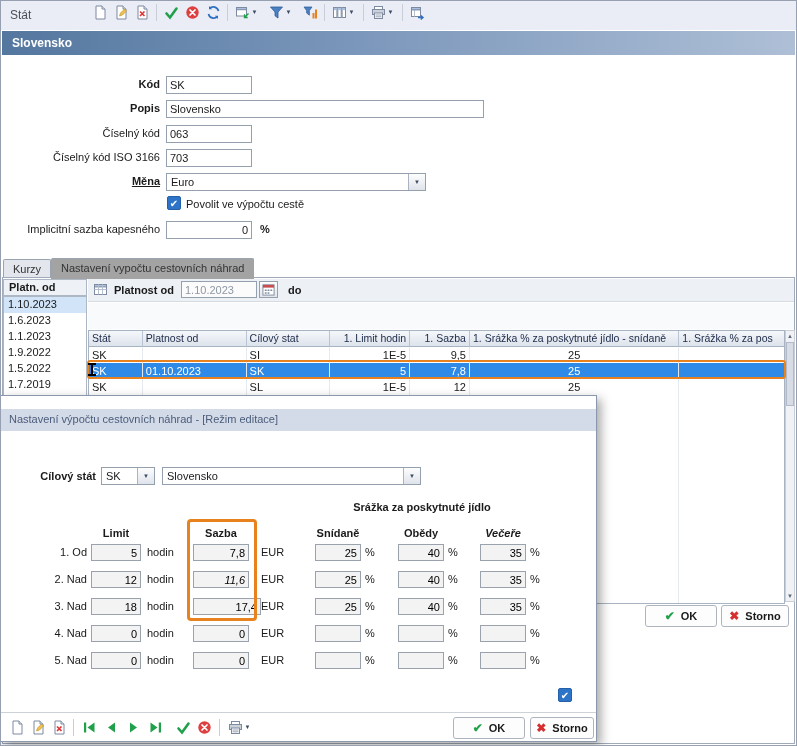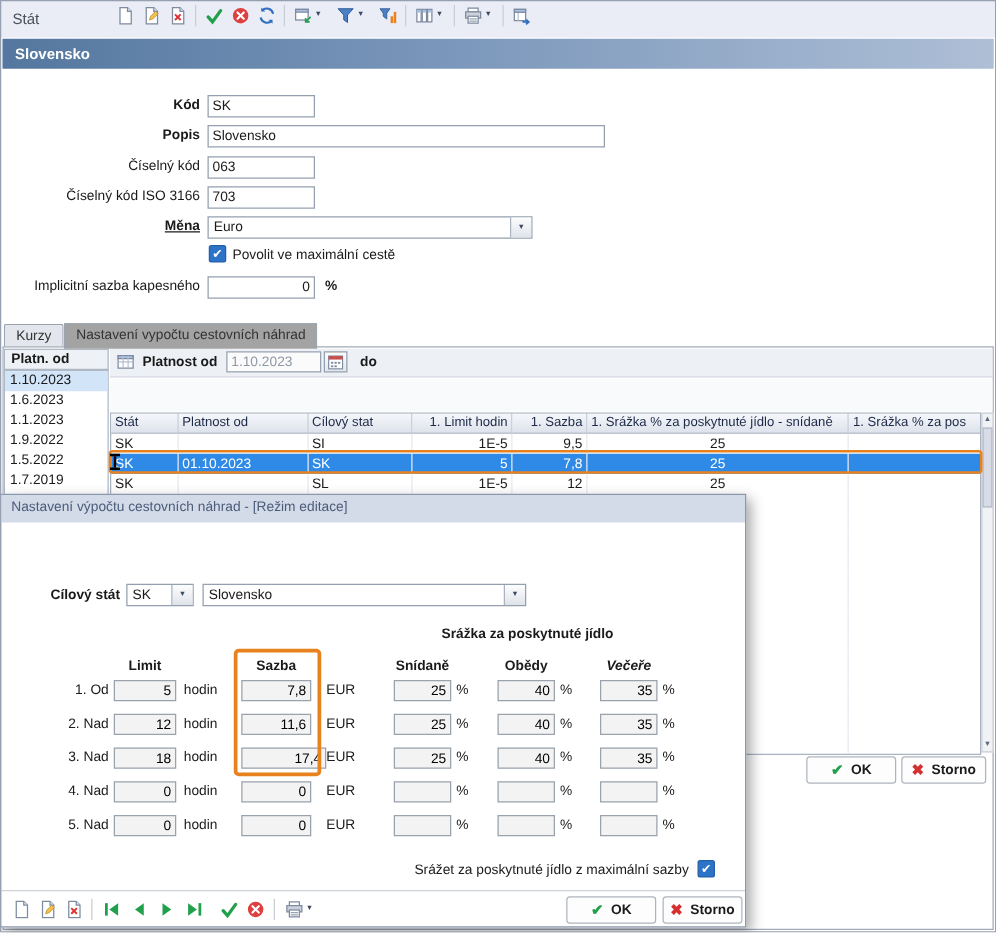--- a/index.html
+++ b/index.html
@@ -69,21 +69,21 @@
 
   
   .btn { position:absolute; height:22px; background:#fdfdfd; border:1px solid #aeb4bd; border-radius:3px;
          display:flex; align-items:center; justify-content:center; gap:6px; font-weight:bold; font-size:11px; }
   .glyph-ok { color:#21a04c; font-size:12px; }
   .glyph-x { color:#d62f2f; font-size:12px; }
 
   
   .dialog { position:absolute; left:0; top:395px; width:597px; height:347px; background:#fff; border:1px solid #8a97ad;
             box-shadow:4px 4px 10px rgba(0,0,0,0.35); z-index:40; }
-  .dlg-titlebar { position:absolute; left:0; top:0; width:100%; height:22px; background:#d4dbe8; color:#4a5c7a; font-size:11px; line-height:21px; padding-left:8px; }
+  .dlg-titlebar { position:absolute; left:0; top:13px; width:100%; height:22px; background:#d4dbe8; color:#4a5c7a; font-size:11px; line-height:21px; padding-left:8px; }
   .dlg-bluebar { position:absolute; left:2px; top:24px; width:591px; height:24px; }
   .dcol { position:absolute; top:131px; font-weight:bold; text-align:center; }
   .nf { position:absolute; height:17px; border:1px solid #9aa3ad; background:#f3f3f3; font:inherit; font-size:11px; text-align:right; padding:0 3px; }
   .drow { position:absolute; left:0; width:100%; height:18px; }
   .dlab { position:absolute; left:8px; width:78px; text-align:right; top:2px; }
   .unit { position:absolute; top:2px; }
   .orange-box { position:absolute; left:186px; top:123px; width:70px; height:102px; border:3px solid #e8821e; border-radius:4px; pointer-events:none; z-index:3; }
   .dlg-toolbar-line { position:absolute; left:0; top:316px; width:100%; border-top:1px solid #cdd2d9; }
 
   
@@ -111,21 +111,21 @@
 <span class="flabel" style="left:0; top:151px;">Číselný kód ISO 3166</span>
 <input class="tf" style="left: 166px; top: 149px; width: 86px;" value="703">
 
 <span class="flabel bold" style="left:0; top:175px; text-decoration:underline;">Měna</span>
 <div class="combo" style="left:166px; top:173px; width:260px;">
   <span class="cv">Euro</span>
   <span class="cb">▼</span>
 </div>
 
 <span class="chk" style="left:167px; top:196px;">✔</span>
-<span class="abs" style="left:186px; top:198px;">Povolit ve maximální cestě</span>
+<span class="abs" style="left:186px; top:198px;">Povolit ve výpočtu cestě</span>
 
 <span class="flabel" style="left:0; top:223px;">Implicitní sazba kapesného</span>
 <input class="tf right" style="left: 166px; top: 221px; width: 86px;" value="0">
 <span class="abs bold" style="left:260px; top:223px;">%</span>
 
 <span class="tab" style="left:3px; top:259px;">Kurzy</span>
 <span class="tab active" style="left:51px; top:258px;">Nastavení vypočtu cestovních náhrad</span>
 <div class="content-frame"></div>
 
 <div class="dp-header">Platn. od</div>
@@ -470,21 +470,21 @@
     <input class="nf" style="left: 397px; width: 46px;" value="40">
     <span class="unit" style="left:447px;">%</span>
     <input class="nf" style="left: 479px; width: 46px;" value="35">
     <span class="unit" style="left:529px;">%</span>
   </div>
 
   <div class="drow" style="top:175px;">
     <span class="dlab">2. Nad</span>
     <input class="nf" style="left: 90px; width: 50px;" value="12">
     <span class="unit" style="left:146px;">hodin</span>
-    <input class="nf" style="left: 192px; width: 56px;" value="11,6">
+    <input class="nf" style="left: 192px; width: 56px; font-style: italic;" value="11,6">
     <span class="unit" style="left:260px;">EUR</span>
     <input class="nf" style="left: 314px; width: 46px;" value="25">
     <span class="unit" style="left:364px;">%</span>
     <input class="nf" style="left: 397px; width: 46px;" value="40">
     <span class="unit" style="left:447px;">%</span>
     <input class="nf" style="left: 479px; width: 46px;" value="35">
     <span class="unit" style="left:529px;">%</span>
   </div>
 
   <div class="drow" style="top:202px;">
@@ -522,21 +522,20 @@
     <input class="nf" style="left: 192px; width: 56px;" value="0">
     <span class="unit" style="left:260px;">EUR</span>
     <input class="nf" style="left: 314px; width: 46px;" value="">
     <span class="unit" style="left:364px;">%</span>
     <input class="nf" style="left: 397px; width: 46px;" value="">
     <span class="unit" style="left:447px;">%</span>
     <input class="nf" style="left: 479px; width: 46px;" value="">
     <span class="unit" style="left:529px;">%</span>
   </div>
 
-  <span class="abs" style="left:240px; top:294px; width:310px; text-align:right;">Srážet za poskytnuté jídlo z maximální sazby</span>
   <span class="chk" style="left:557px; top:292px;">✔</span>
 
   <div class="dlg-toolbar-line"></div>
 
   <span class="tbtn" style="left:6px; top:321px; width:20px;">
     <svg width="15" height="15" viewBox="0 0 15 15">
         <path d="M3 1h6l3 3v10H3z" fill="#fff" stroke="#7d8aa0"></path>
         <path d="M9 1v3h3" fill="#dfe7f2" stroke="#7d8aa0"></path>
       </svg>
   </span>

